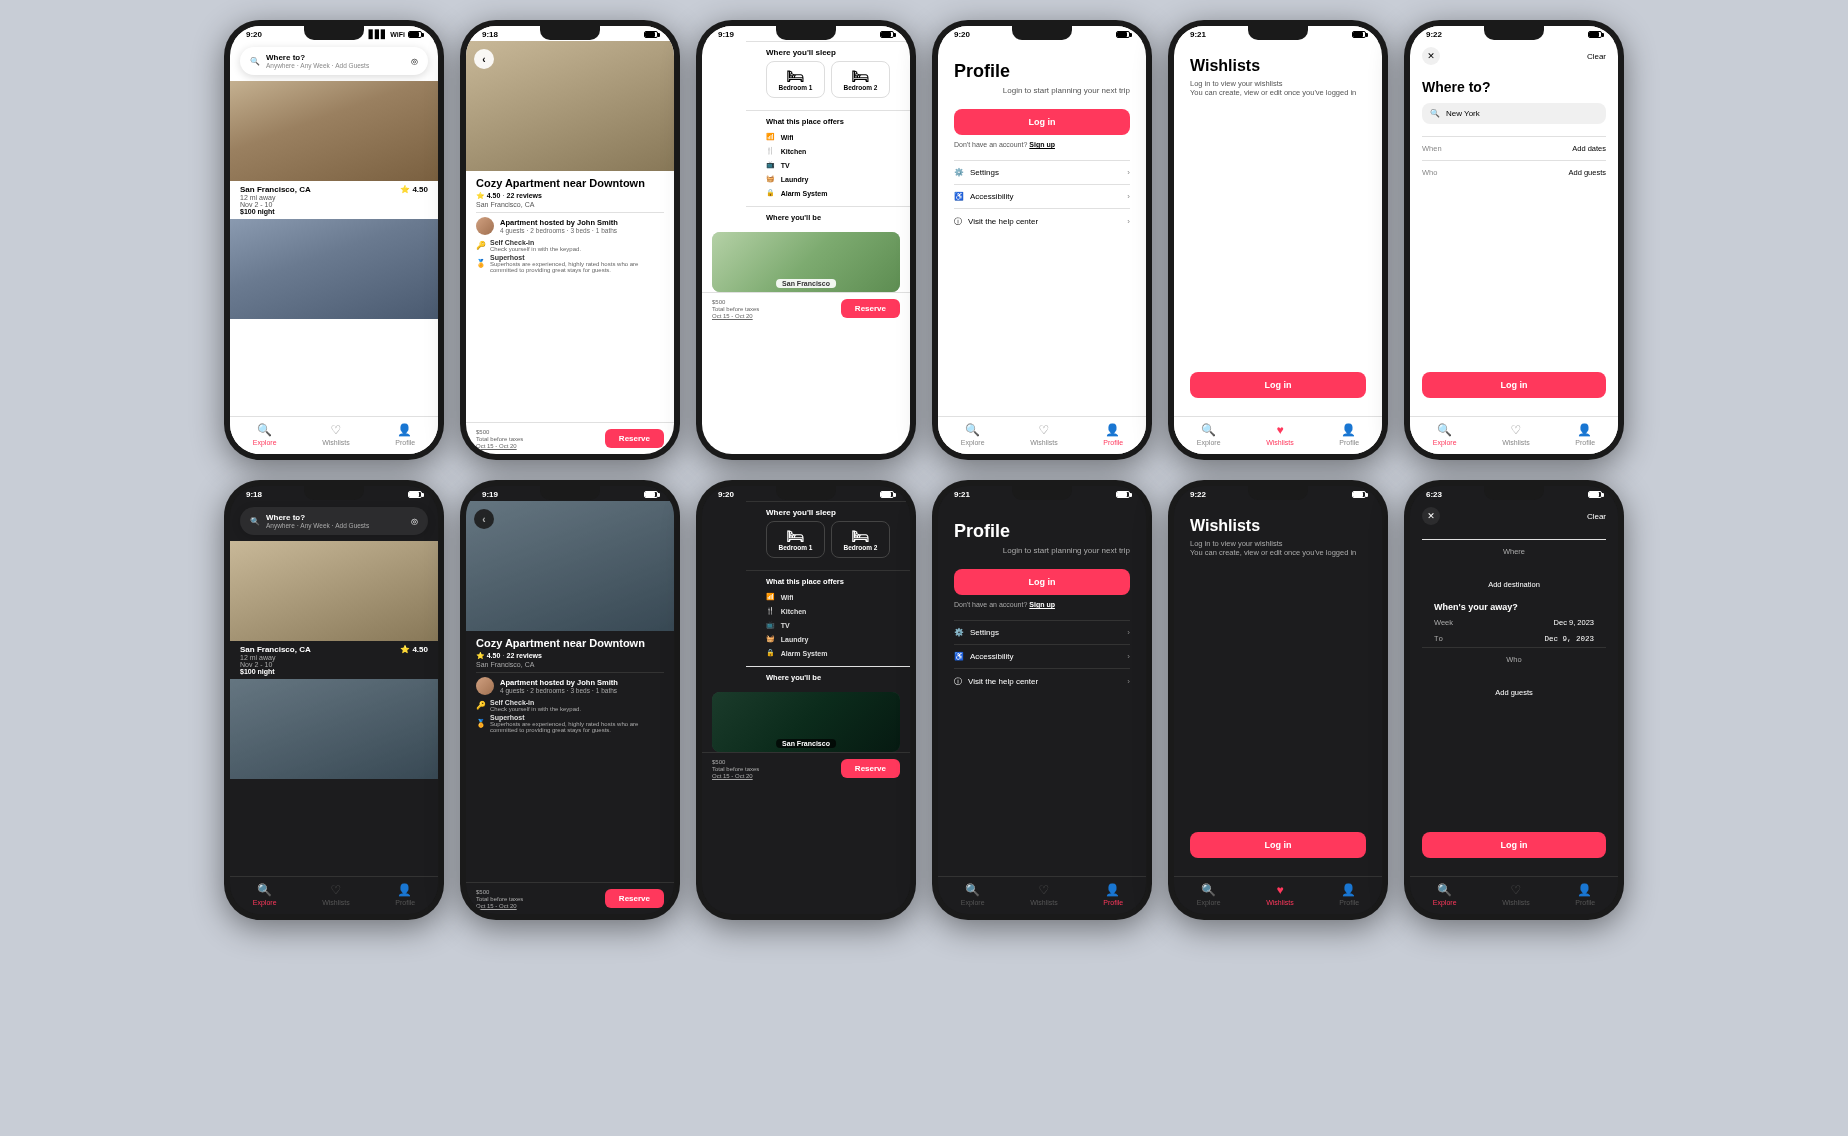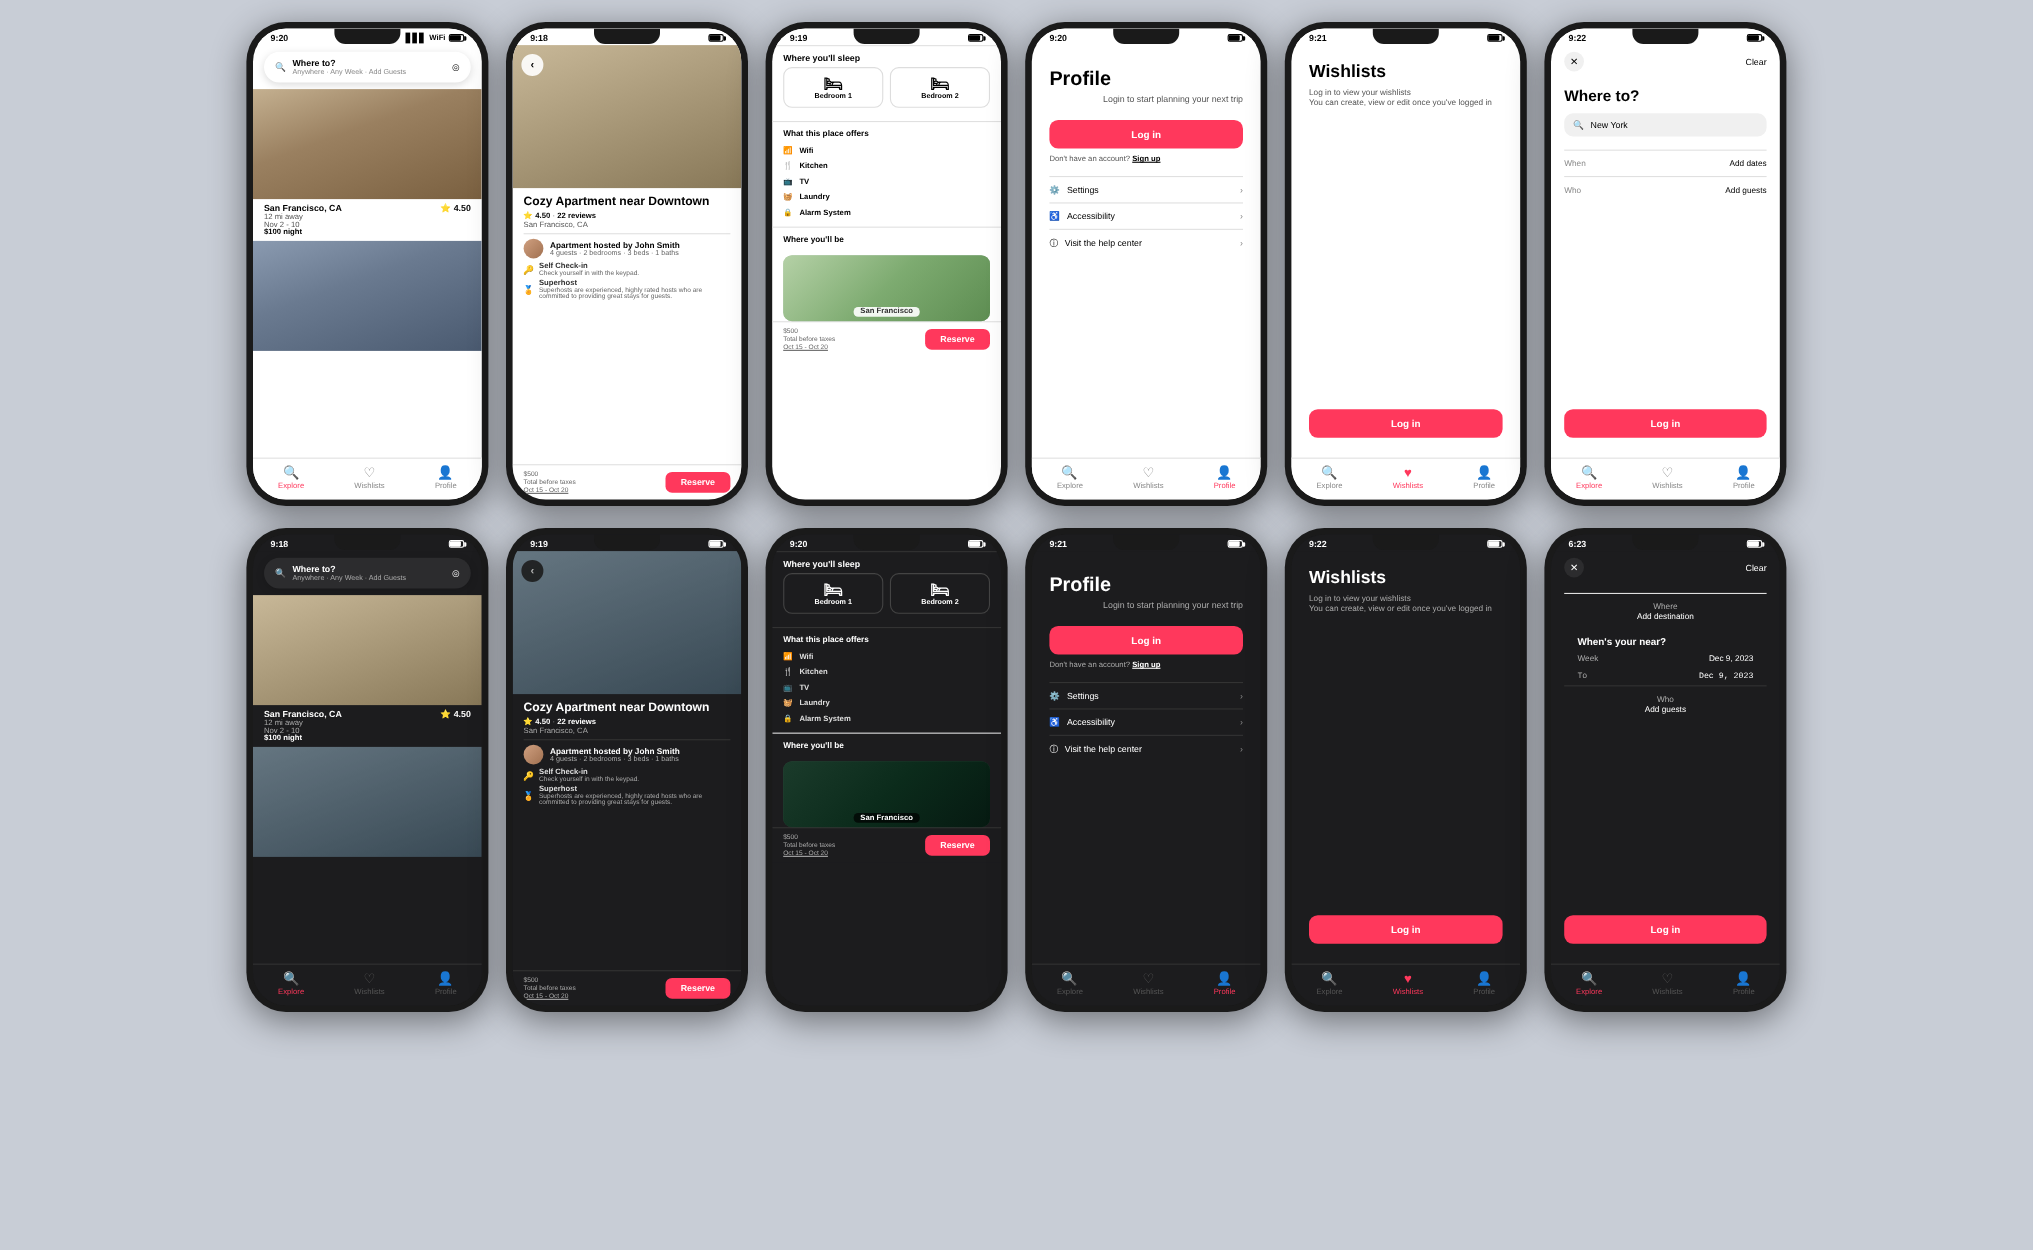--- a/index.html
+++ b/index.html
@@ -169,21 +169,21 @@
     .reserve-btn {
       background: #FF385C;
       color: #fff;
       border: none;
       border-radius: 6px;
       padding: 5px 14px;
       font-size: 8px;
       font-weight: 600;
     }
     
-    .amenities-section { padding: 6px 10px; font-size: 8px; font-weight: 600; border-top: 0.5px solid #e0e0e0; }
+    .amenities-section { padding: 6px 20px; font-size: 8px; font-weight: 600; border-top: 0.5px solid #e0e0e0; margin-left: 44px; }
     .amenities-section.dark { border-top-color: #333; }
     .amenity-item { display: flex; align-items: center; gap: 6px; padding: 3px 0; font-size: 7px; }
     .sleep-cards { display: flex; gap: 6px; padding: 6px 10px; }
     .sleep-card { flex: 1; border: 1px solid #ddd; border-radius: 8px; padding: 6px; font-size: 6.5px; text-align: center; }
     .sleep-card.dark { border-color: #444; }
     .sleep-card-icon { font-size: 14px; }
     .map-placeholder {
       width: calc(100% - 20px);
       margin: 0 10px;
       height: 60px;
@@ -246,20 +246,21 @@
       margin-bottom: 12px;
       font-size: 8px;
     }
     .overlay-row {
       display: flex;
       justify-content: space-between;
       align-items: center;
       padding: 7px 0;
       border-top: 0.5px solid #e0e0e0;
       font-size: 8px;
+      gap: 24px;
     }
     .overlay-row .label { color: #888; font-size: 7.5px; }
     .overlay-row .value { font-weight: 500; font-size: 7.5px; }
     .overlay-header {
       display: flex;
       justify-content: space-between;
       align-items: center;
       padding: 6px 12px;
     }
     .close-btn { width: 18px; height: 18px; background: #f0f0f0; border-radius: 50%; display: flex; align-items: center; justify-content: center; font-size: 9px; }
@@ -925,21 +926,21 @@
         <div class="overlay-header">
           <div class="close-btn dark">✕</div>
           <span class="clear-btn" style="color:#fff;">Clear</span>
         </div>
         <div class="search-overlay">
           <div class="overlay-row dark-border" style="color:#fff;">
             <span class="label" style="color:#aaa;">Where</span>
             <span class="value" style="color:#fff;">Add destination</span>
           </div>
           <div class="when-section">
-            <div class="when-title" style="color:#fff;">When's your near?</div>
+            <div class="when-title" style="color:#fff;">When's your away?</div>
             <div class="from-to-row" style="color:#fff;">
               <span style="color:#aaa;">Week</span>
               <span>Dec 9, 2023</span>
             </div>
             <div class="from-to-row" style="color:#fff;font-family:Liberation Mono, monospace;">
               <span style="color:#aaa;">To</span>
               <span>Dec 9, 2023</span>
             </div>
           </div>
           <div class="overlay-row dark-border" style="color:#fff;border-top-color:#333;">

